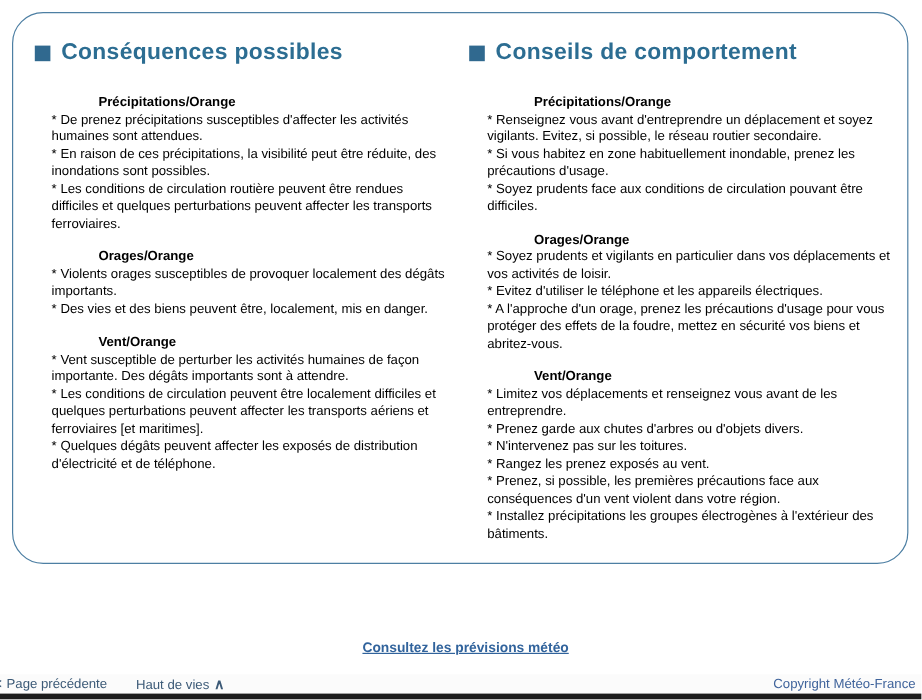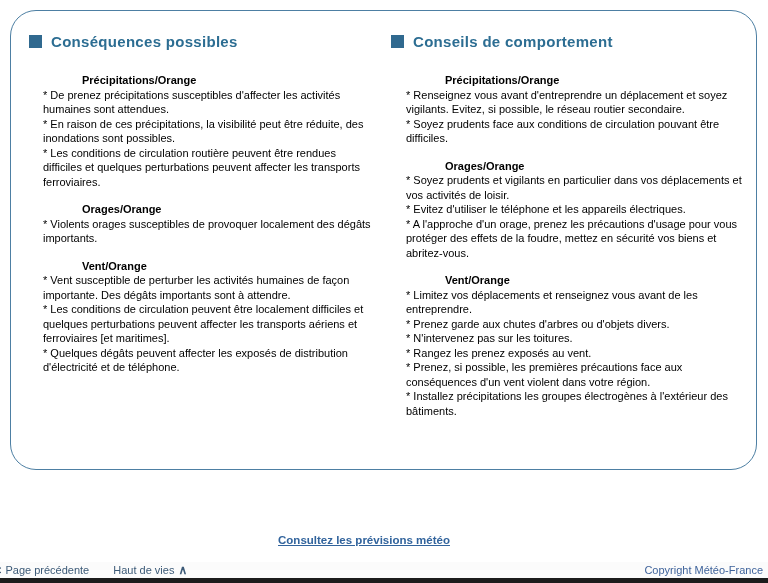--- a/index.html
+++ b/index.html
@@ -27,21 +27,21 @@
 
   .col-header { display: flex; align-items: center; }
   .sq {
     width: 13px; height: 13px;
     background: #30698f;
     margin-right: 9px;
     flex: 0 0 auto;
   }
   .col-title {
     margin: 0;
-    font-size: 15px;
+    font-size: 19px;
     font-weight: bold;
     letter-spacing: 0.3px;
     color: #2c6d92;
     white-space: nowrap;
   }
 
   .groups { margin-top: 23px; }
   .col-left  .groups { margin-left: 14px; width: 330px; }
   .col-right .groups { margin-left: 15px; width: 336px; }
 
@@ -54,20 +54,21 @@
     margin: 0;
     font-size: 11px; line-height: 14.5px;
     color: #000000;
   }
 
   
   .forecast-row {
     position: absolute;
     left: 0; top: 530px; width: 728px;
     text-align: center;
+    padding-left: 24px;
   }
   .forecast-link {
     font-size: 11.5px;
     font-weight: bold;
     color: #31639c;
     text-decoration: underline;
     cursor: pointer;
   }
 
   
@@ -124,39 +125,41 @@
       <div class="groups">
         <div class="group">
           <div class="group-heading">Précipitations/Orange</div>
           <p class="item">* De prenez précipitations susceptibles d'affecter les activités humaines sont attendues.</p>
           <p class="item">* En raison de ces précipitations, la visibilité peut être réduite, des inondations sont possibles.</p>
           <p class="item">* Les conditions de circulation routière peuvent être rendues difficiles et quelques perturbations peuvent affecter les transports ferroviaires.</p>
         </div>
         <div class="group">
           <div class="group-heading">Orages/Orange</div>
           <p class="item">* Violents orages susceptibles de provoquer localement des dégâts importants.</p>
+          <p class="item">* Des vies et des biens peuvent être, localement, mis en danger.</p>
         </div>
         <div class="group">
           <div class="group-heading">Vent/Orange</div>
           <p class="item">* Vent susceptible de perturber les activités humaines de façon importante. Des dégâts importants sont à attendre.</p>
           <p class="item">* Les conditions de circulation peuvent être localement difficiles et quelques perturbations peuvent affecter les transports aériens et ferroviaires [et maritimes].</p>
           <p class="item">* Quelques dégâts peuvent affecter les exposés de distribution d'électricité et de téléphone.</p>
         </div>
       </div>
     </div>
 
     <div class="col col-right">
       <div class="col-header">
         <span class="sq"></span>
         <h1 class="col-title">Conseils de comportement</h1>
       </div>
       <div class="groups">
         <div class="group">
           <div class="group-heading">Précipitations/Orange</div>
           <p class="item">* Renseignez vous avant d'entreprendre un déplacement et soyez vigilants. Evitez, si possible, le réseau routier secondaire.</p>
+          <p class="item">* Si vous habitez en zone habituellement inondable, prenez les précautions d'usage.</p>
           <p class="item">* Soyez prudents face aux conditions de circulation pouvant être difficiles.</p>
         </div>
         <div class="group">
           <div class="group-heading">Orages/Orange</div>
           <p class="item">* Soyez prudents et vigilants en particulier dans vos déplacements et vos activités de loisir.</p>
           <p class="item">* Evitez d'utiliser le téléphone et les appareils électriques.</p>
           <p class="item">* A l'approche d'un orage, prenez les précautions d'usage pour vous protéger des effets de la foudre, mettez en sécurité vos biens et abritez-vous.</p>
         </div>
         <div class="group">
           <div class="group-heading">Vent/Orange</div>

